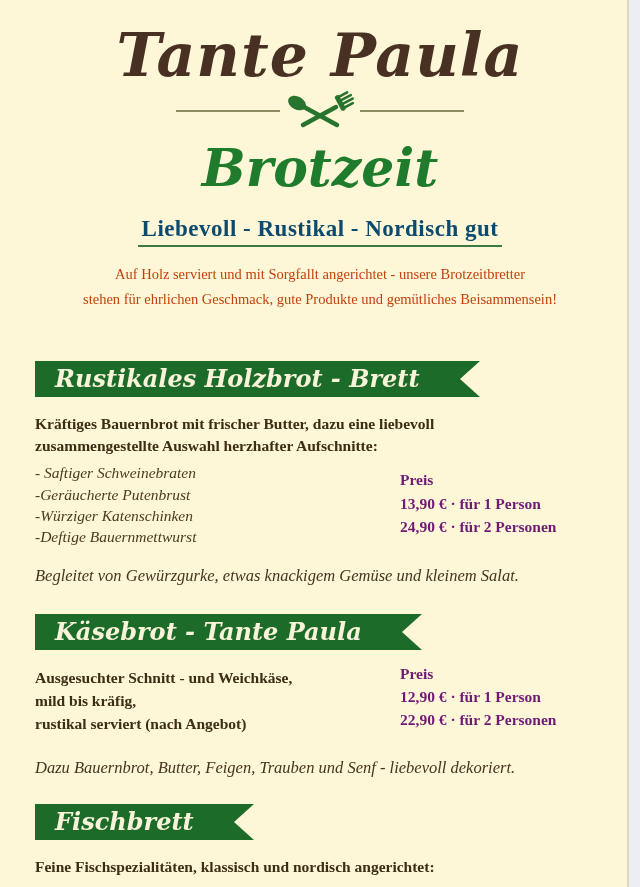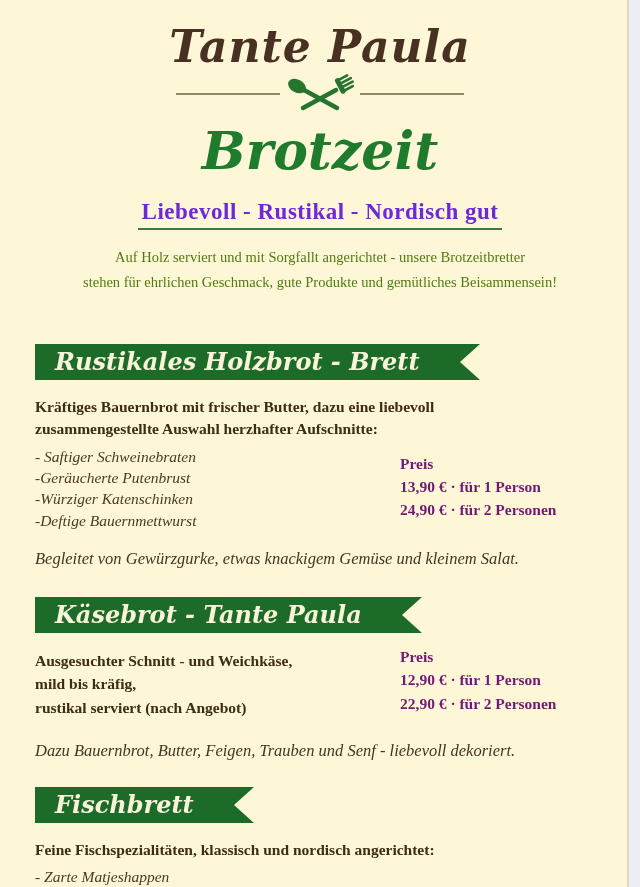--- a/index.html
+++ b/index.html
@@ -7,33 +7,33 @@
   .page{
     position:relative;width:640px;height:887px;box-sizing:border-box;
     background:#fdf6d7;font-family:"Liberation Serif",serif;color:#45351d;
     padding:20px 0 0 0;
   }
   .page-edge{position:absolute;top:0;right:0;width:11px;height:100%;
     background:#edeef3;border-left:2px solid #ddd8c4;}
   .center{text-align:center;}
   .brand-title{
     font-family:"DejaVu Serif",serif;font-style:italic;font-weight:bold;
-    font-size:44px;line-height:1.05;color:#483122;letter-spacing:1px;margin:4px 0 0 0;
+    font-size:60px;line-height:1.05;color:#483122;letter-spacing:1px;margin:4px 0 0 0;
   }
   .divider{margin-top:2px;}
   .brand-sub{
     font-family:"DejaVu Serif",serif;font-style:italic;font-weight:bold;
     font-size:52px;color:#1e7c2c;margin-top:2px;line-height:1.1;
   }
   .tagline-wrap{margin-top:20px;}
   .tagline{
-    display:inline-block;font-weight:bold;font-size:23px;color:#6d28d9;
+    display:inline-block;font-weight:bold;font-size:23px;color:#0c4a6e;
     border-bottom:2px solid #3b7a43;padding:0 4px 3px 4px;letter-spacing:.5px;
   }
-  .intro{font-size:14.5px;line-height:1.75;color:#4d7c0f;}
+  .intro{font-size:14.5px;line-height:1.75;color:#c2410c;}
   .menu-section{margin:0 52px 0 35px;}
   .ribbon{
     position:relative;display:inline-block;background:#1d6b29;color:#f9f3d9;
     font-family:"DejaVu Serif",serif;font-style:italic;font-weight:bold;
     font-size:24px;height:36px;line-height:35px;padding:0 60px 0 20px;
     white-space:nowrap;
   }
   .ribbon::after{
     content:"";position:absolute;right:0;top:0;width:0;height:0;
     border-top:18px solid transparent;border-bottom:18px solid transparent;

